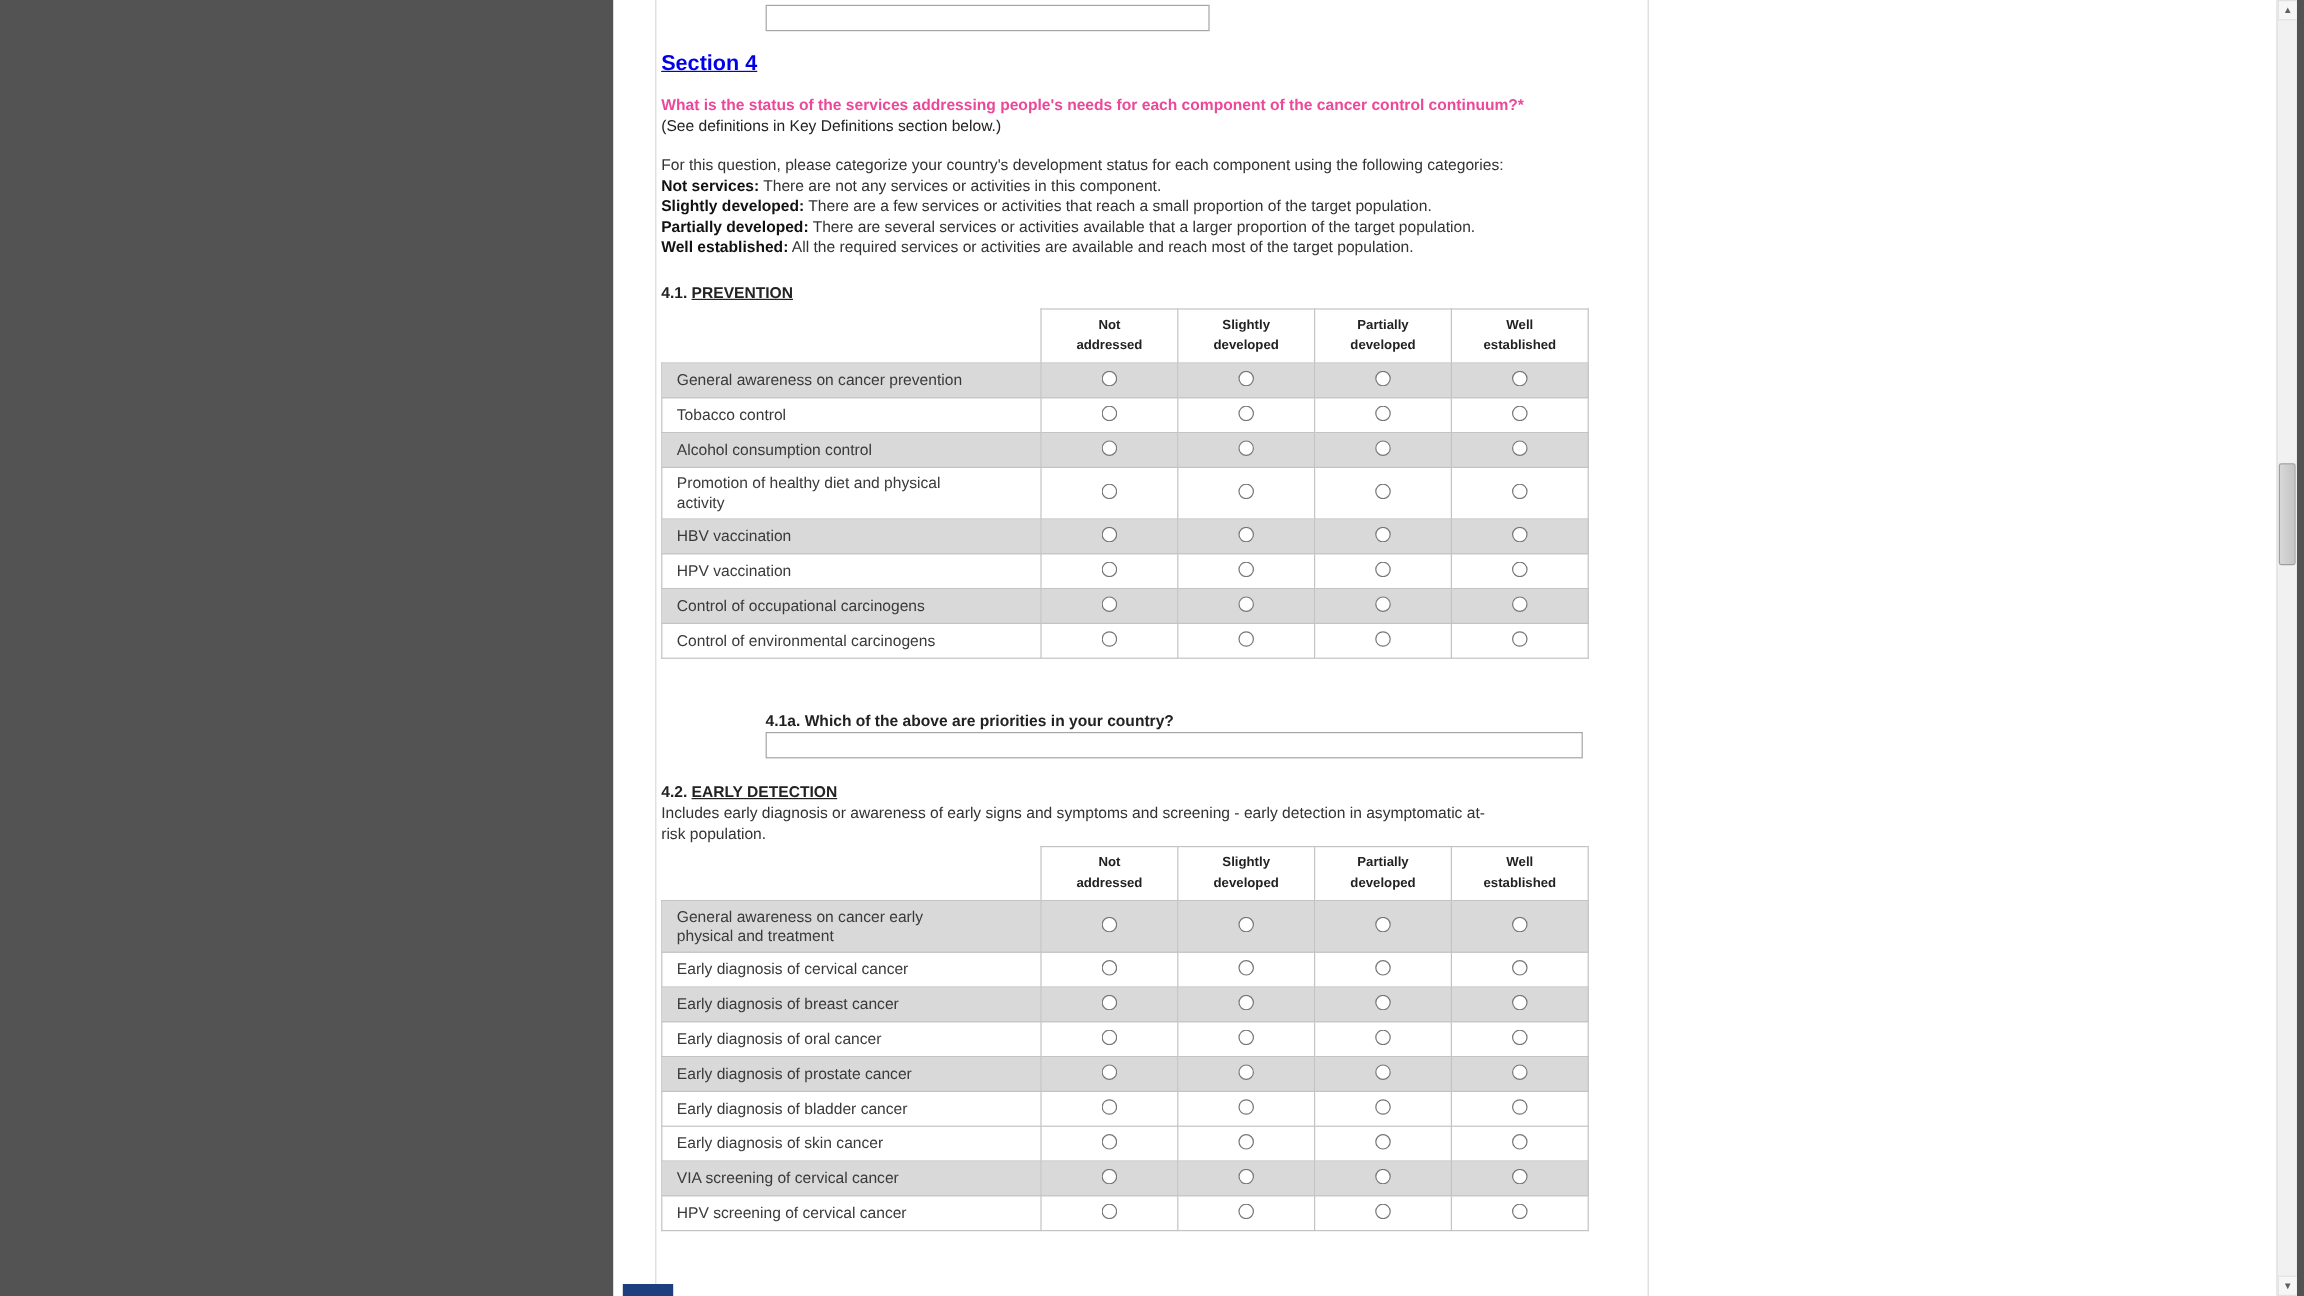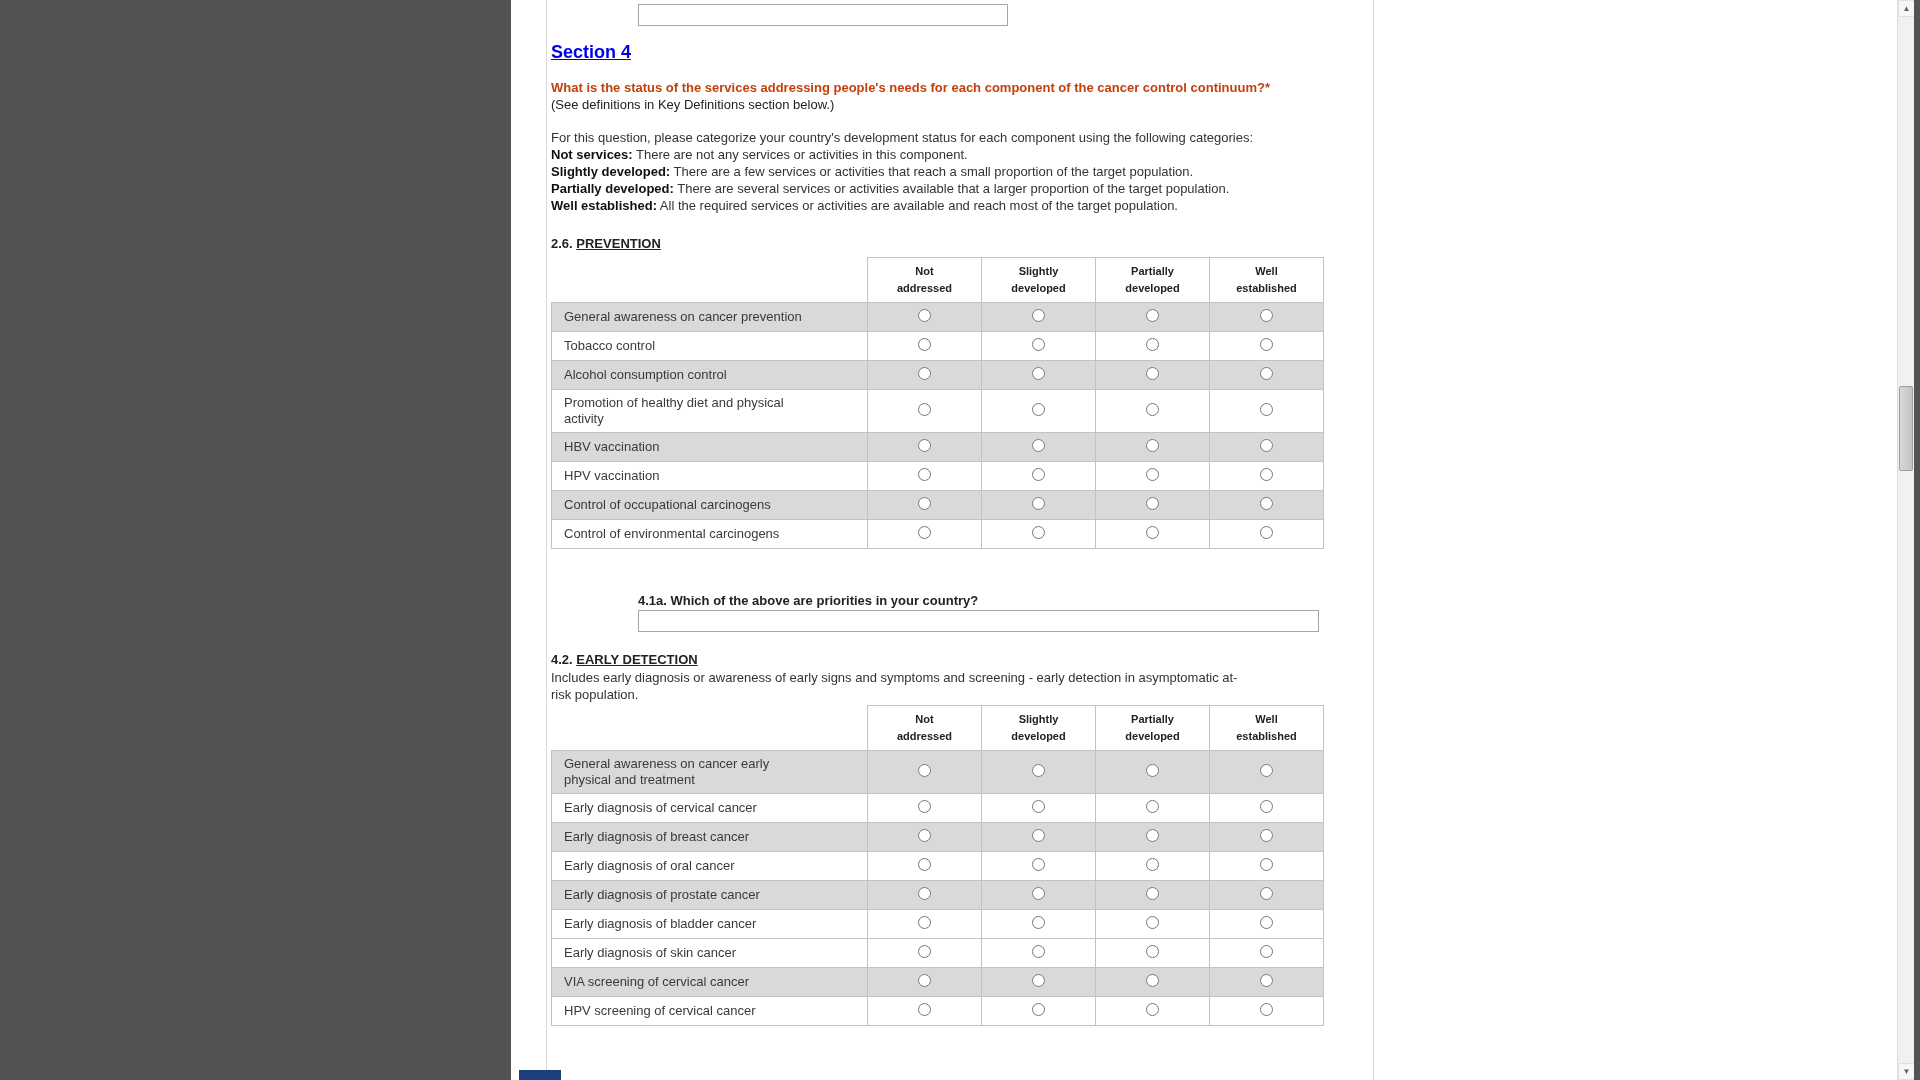--- a/index.html
+++ b/index.html
@@ -37,21 +37,21 @@
   #tin2 { width: 681px; margin: 2px 0 0 87px; }
   .h-section { margin: 16px 0 0 0; }
   .section-link {
     display: inline-block;
     color: #0000e6;
     font-size: 18px; font-weight: bold;
     text-decoration: underline;
     cursor: pointer;
   }
   .question { width: 735px; margin: 16px 0 0 0; line-height: 17px; color: #222; }
-  .question b { color: #c2410c; }
+  .question b { color: #ec4899; }
   .intro { width: 720px; margin: 16px 0 0 0; line-height: 17px; }
   .def { width: 720px; line-height: 17px; }
   .def b { color: #111; }
   .sub { font-size: 13px; font-weight: bold; margin: 22px 0 0 0; color: #222; }
   .sub .ut { text-decoration: underline; }
   table.opts { border-collapse: collapse; margin-top: 6px; table-layout: fixed; width: 772px; }
   .opts col.c0 { width: 316px; }
   .opts col.cx { width: 114px; }
   .opts th, .opts td { border: 1px solid #c3c3c3; background: #fff; }
   .opts th.corner { border: none; background: transparent; }
@@ -106,21 +106,21 @@
     </div>
 
     <p class="question"><b>What is the status of the services addressing people's needs for each component of the cancer control continuum?*</b><span> (See definitions in Key Definitions section below.)</span></p>
 
     <div class="intro">For this question, please categorize your country's development status for each component using the following categories:</div>
     <div class="def"><b>Not services:</b><span> There are not any services or activities in this component.</span></div>
     <div class="def"><b>Slightly developed:</b><span> There are a few services or activities that reach a small proportion of the target population.</span></div>
     <div class="def"><b>Partially developed:</b><span> There are several services or activities available that a larger proportion of the target population.</span></div>
     <div class="def"><b>Well established:</b><span> All the required services or activities are available and reach most of the target population.</span></div>
 
-    <h3 class="sub"><span>2.6.</span> <span class="ut">PREVENTION</span></h3>
+    <h3 class="sub"><span>4.1.</span> <span class="ut">PREVENTION</span></h3>
 
     <table class="opts">
       <colgroup>
           <col class="c0">
           <col class="cx">
           <col class="cx">
           <col class="cx">
           <col class="cx">
         </colgroup>
       <tbody>

